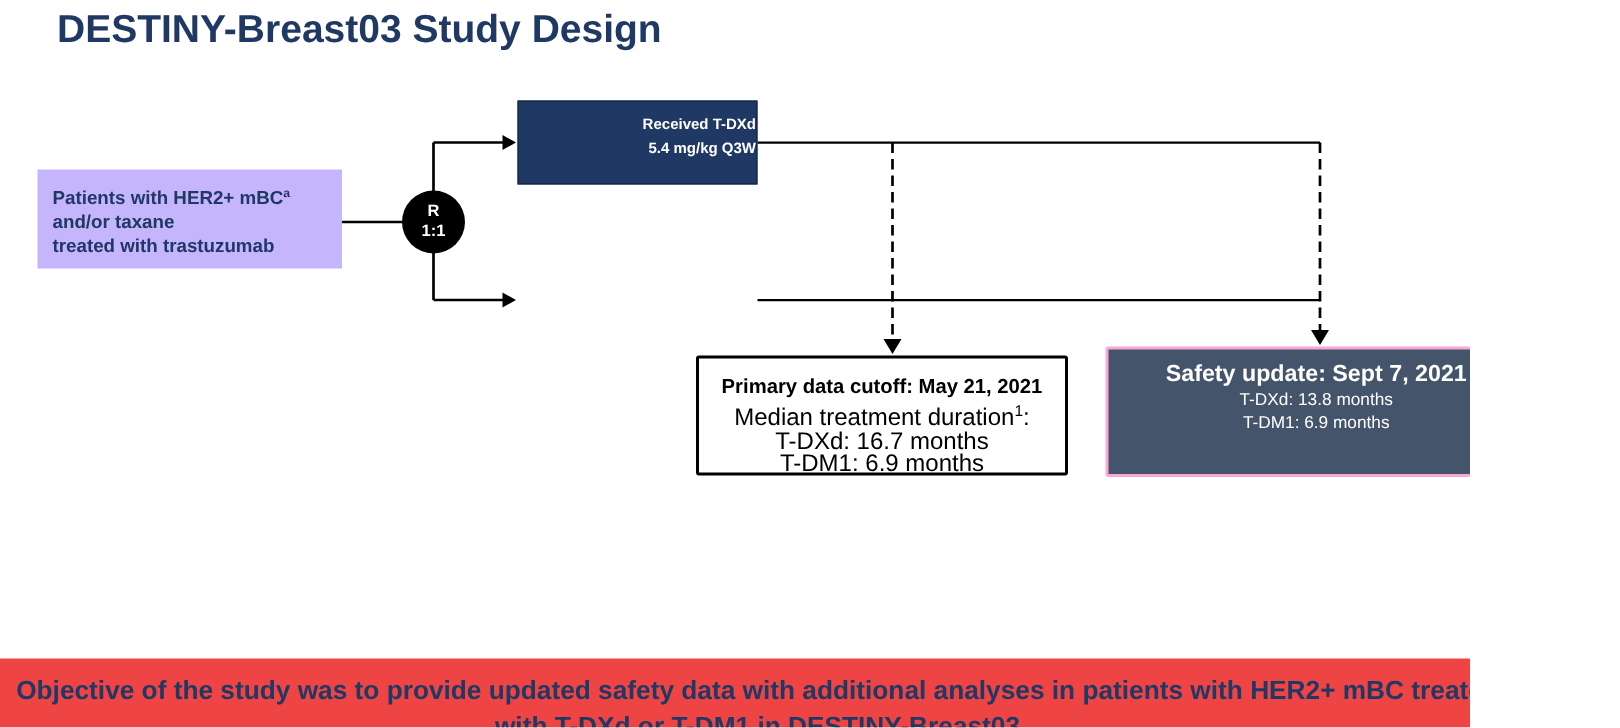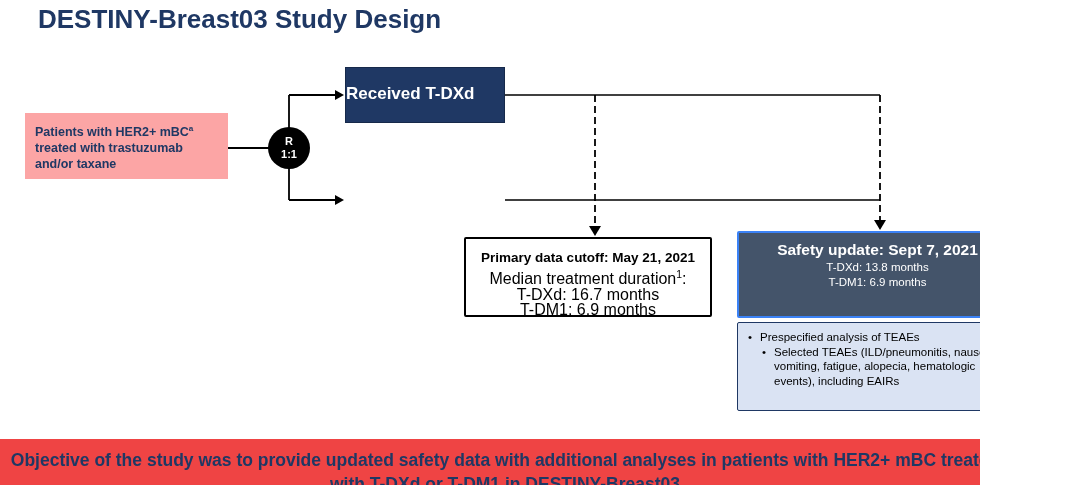--- a/index.html
+++ b/index.html
@@ -20,21 +20,21 @@
     font-size: 26px;
     font-weight: bold;
     color: #1f3864;
   }
 
   
   .patients-box {
     position: absolute;
     left: 25px; top: 113px;
     width: 203px; height: 66px;
-    background: #fca5a5;
+    background: #c4b5fd;
     color: #1f3864;
     font-size: 12.5px;
     font-weight: bold;
     line-height: 16px;
     padding: 8px 8px 0 10px;
   }
 
   
   .lines-layer {
     position: absolute;
@@ -56,25 +56,25 @@
     line-height: 13px;
     text-align: center;
   }
 
   
   .arm-box {
     position: absolute;
     left: 345px;
     width: 160px; height: 56px;
     color: #ffffff;
-    font-size: 17px;
-    font-weight: bold;
-    text-align: left;
+    font-size: 10px;
+    font-weight: bold;
+    text-align: right;
     line-height: 15.5px;
-    padding-top: 18px;
+    padding-top: 8px;
   }
   .arm-tdxd { top: 67px; background: #1f3864; border: 1px solid #16294a; }
   .arm-tdm1 { top: 172px; background: #7f7f7f; border: 1px solid #6b6b6b; }
 
   sup { font-size: 0.65em; }
 
   
   .primary-box {
     position: absolute;
     left: 464px; top: 237px;
@@ -95,21 +95,21 @@
     font-size: 16px;
     line-height: 15.5px;
   }
 
   
   .safety-box {
     position: absolute;
     left: 737px; top: 231px;
     width: 281px; height: 87px;
     background: #44546a;
-    border: 2px solid #3b82f6;
+    border: 2px solid #f9a8d4;
     border-radius: 2px;
     text-align: center;
     color: #ffffff;
     padding-top: 6px;
   }
   .safety-box .box-title {
     font-size: 15.5px;
     font-weight: bold;
     line-height: 21px;
   }
@@ -182,51 +182,46 @@
     <line x1="880" y1="95" x2="880" y2="221" stroke="#000000" stroke-width="1.8" stroke-dasharray="7,4"></line>
     <polygon points="874,220 886,220 880,230" fill="#000000"></polygon>
 
     <circle cx="289" cy="148" r="21" fill="#000000"></circle>
   </svg>
 
   <div class="slide-title">DESTINY-Breast03 Study Design</div>
 
   <div class="patients-box">
     <div><span>Patients with HER2+ mBC</span><sup>a</sup></div>
+    <div>and/or taxane</div>
     <div>treated with trastuzumab</div>
-    <div>and/or taxane</div>
   </div>
 
   <div class="rand-label">
     <div>R</div>
     <div>1:1</div>
   </div>
 
   <div class="arm-box arm-tdxd">
     <div>Received T-DXd</div>
+    <div>5.4 mg/kg Q3W</div>
   </div>
 
 
   <div class="primary-box">
     <div class="box-title">Primary data cutoff: May 21, 2021</div>
     <div class="box-line"><span>Median treatment duration</span><sup>1</sup><span>:</span></div>
     <div class="box-line">T-DXd: 16.7 months</div>
     <div class="box-line">T-DM1: 6.9 months</div>
   </div>
 
   <div class="safety-box">
     <div class="box-title">Safety update: Sept 7, 2021</div>
     <div class="box-line">T-DXd: 13.8 months</div>
     <div class="box-line">T-DM1: 6.9 months</div>
   </div>
 
-  <div class="teae-box">
-    <ul>
-      <li class="lvl1">Prespecified analysis of TEAEs</li>
-      <li class="lvl2">Selected TEAEs (ILD/pneumonitis, nausea, vomiting, fatigue, alopecia, hematologic events), including EAIRs</li>
-    </ul>
-  </div>
 
   <div class="objective-banner">
     <div class="objective-text">Objective of the study was to provide updated safety data with additional analyses in patients with HER2+ mBC treated with T-DXd or T-DM1 in DESTINY-Breast03</div>
   </div>
 
 </div>
 
 </body></html>

